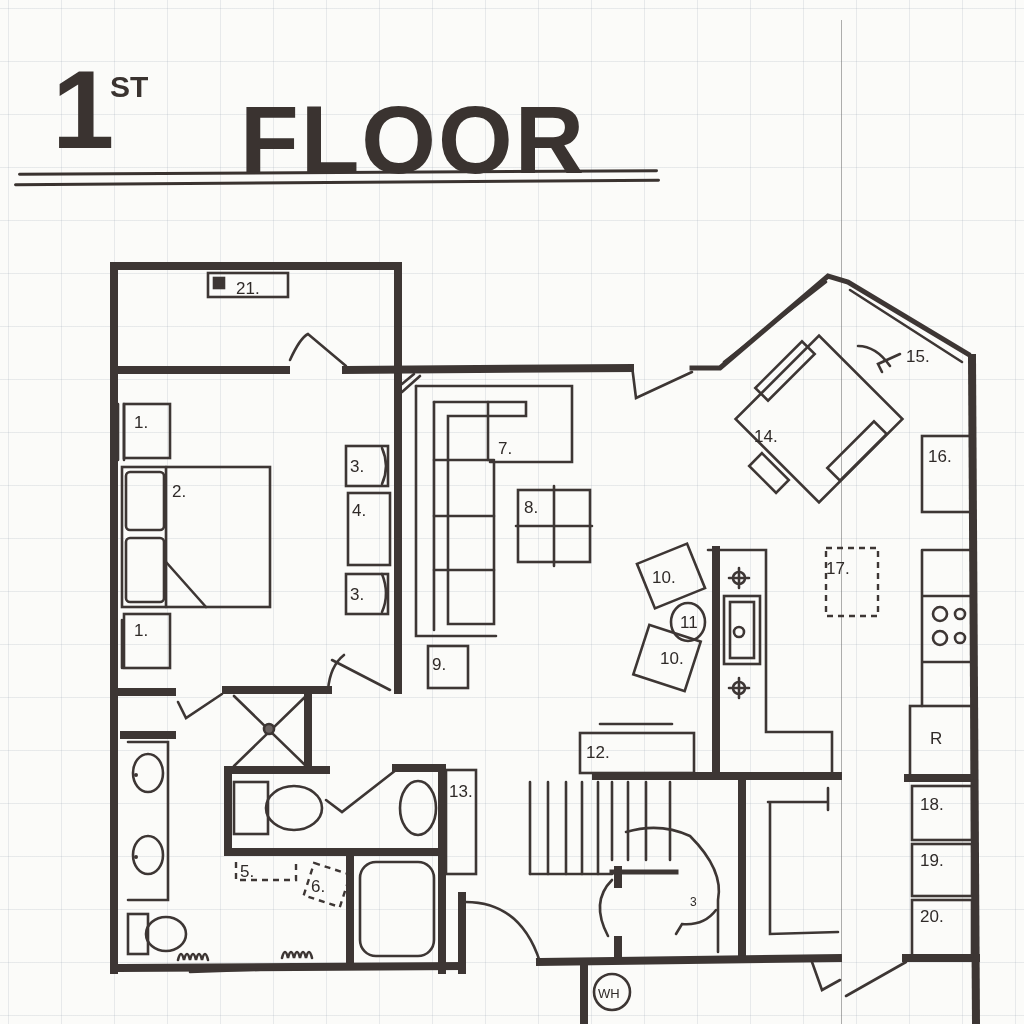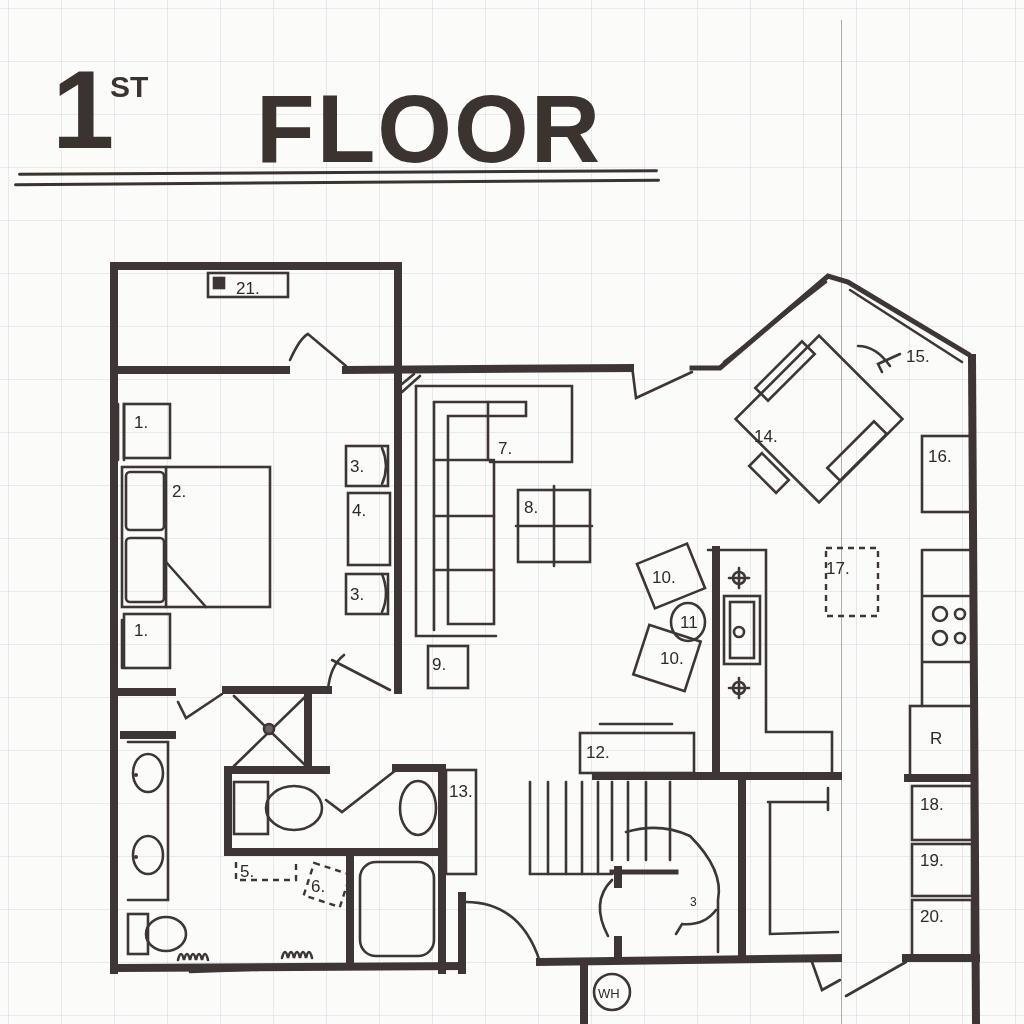--- a/index.html
+++ b/index.html
@@ -29,23 +29,23 @@
   .title-num {
     position: absolute; left: 0; top: 4px;
     font-size: 112px; font-weight: bold; line-height: 1;
     letter-spacing: -2px;
   }
   .title-sup {
     position: absolute; left: 58px; top: 22px;
     font-size: 30px; font-weight: bold; line-height: 1;
   }
   .title-word {
-    position: absolute; left: 188px; top: 31px;
+    position: absolute; left: 188px; top: 42px;
     font-size: 96px; font-weight: bold; line-height: 1;
-    letter-spacing: 2px; white-space: nowrap; margin-left: 16px;
+    letter-spacing: 2px; white-space: nowrap;
   }
   .title-rule {
     position: absolute; height: 3px; background: #3a3330; border-radius: 2px;
   }
   svg.plan { position: absolute; left: 0; top: 0; }
   .wall { stroke: #3d3634; stroke-width: 8; fill: none; stroke-linecap: square; }
   .thin { stroke: #3d3634; stroke-width: 2.6; fill: none; stroke-linecap: round; }
   .dash { stroke: #3d3634; stroke-width: 2.4; fill: none; stroke-dasharray: 6 5; }
   .lbl {
     fill: #2f2a28; font-family: "Liberation Sans", sans-serif;

